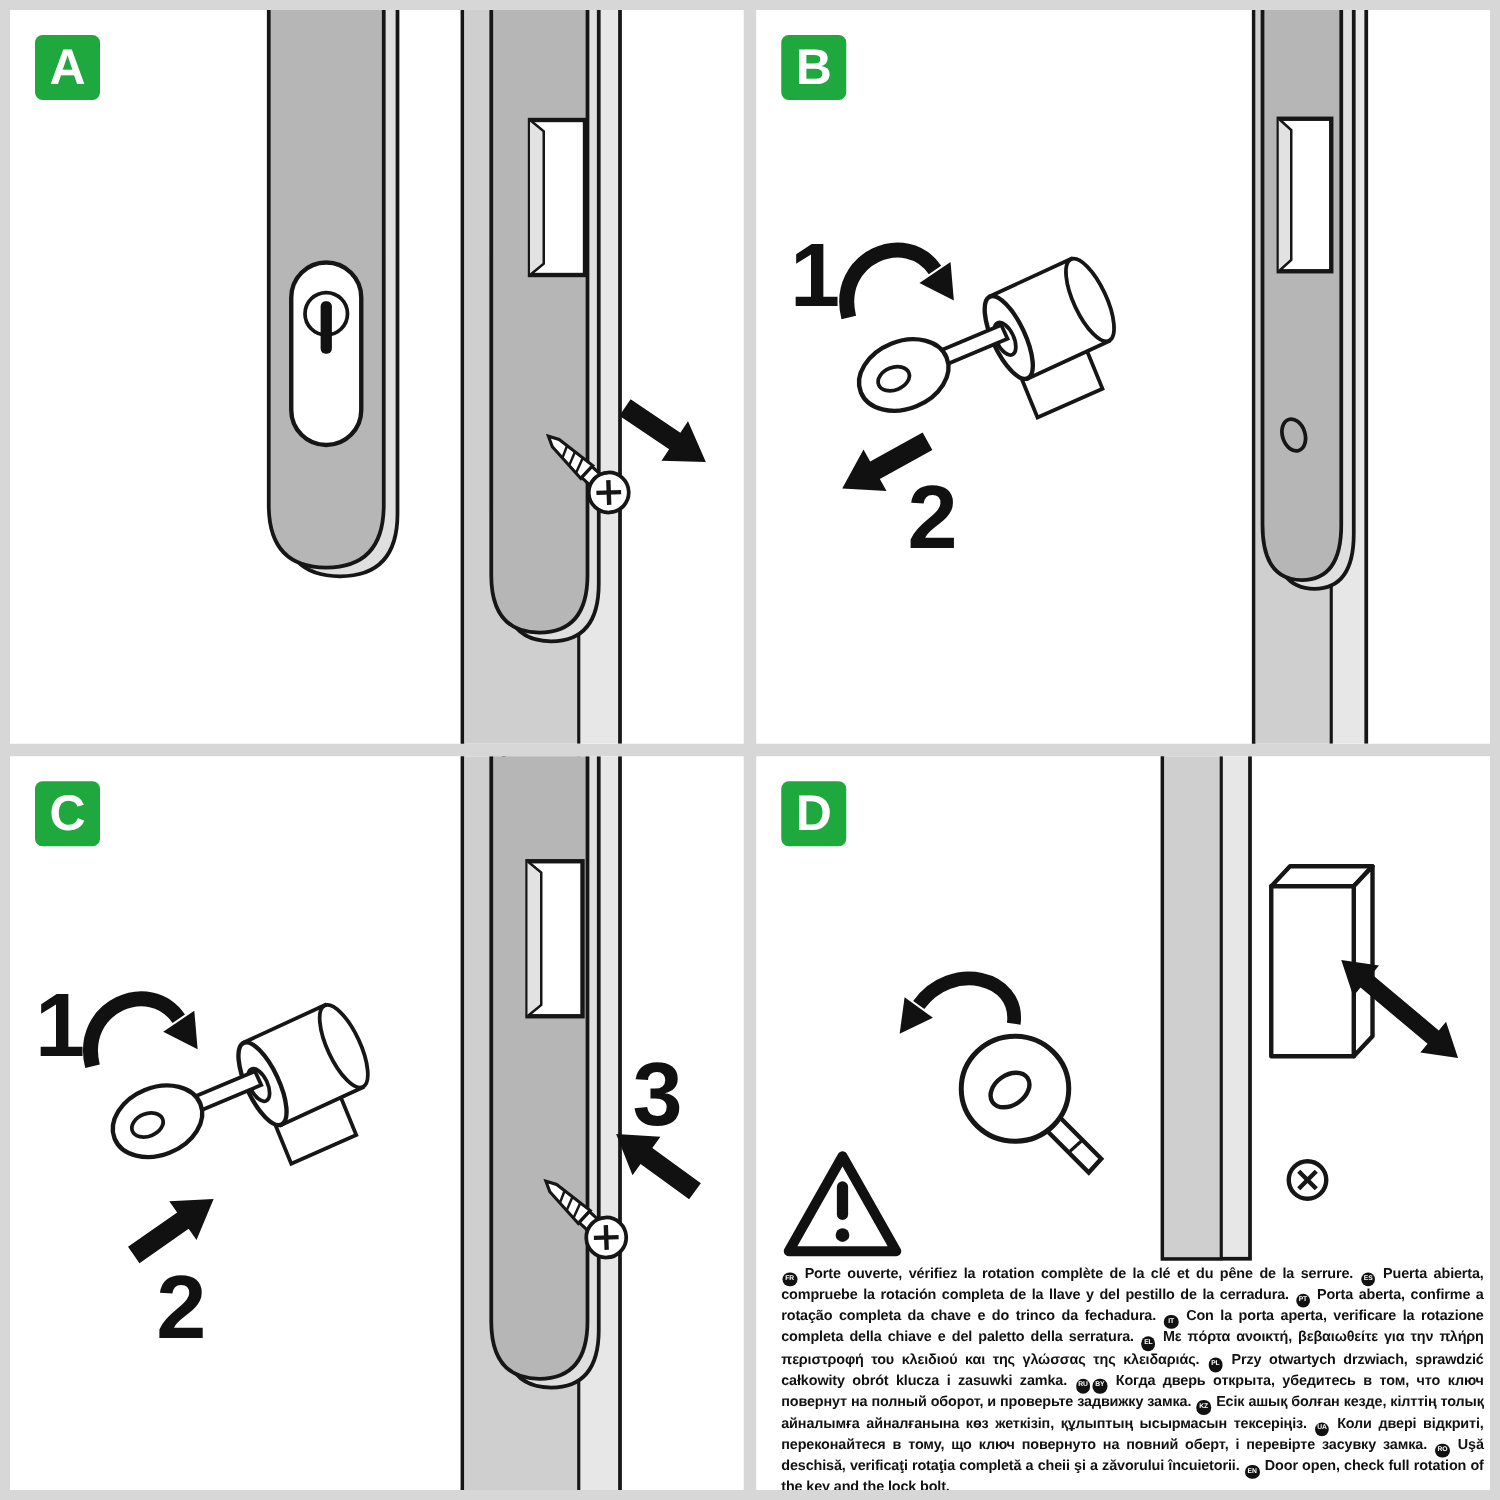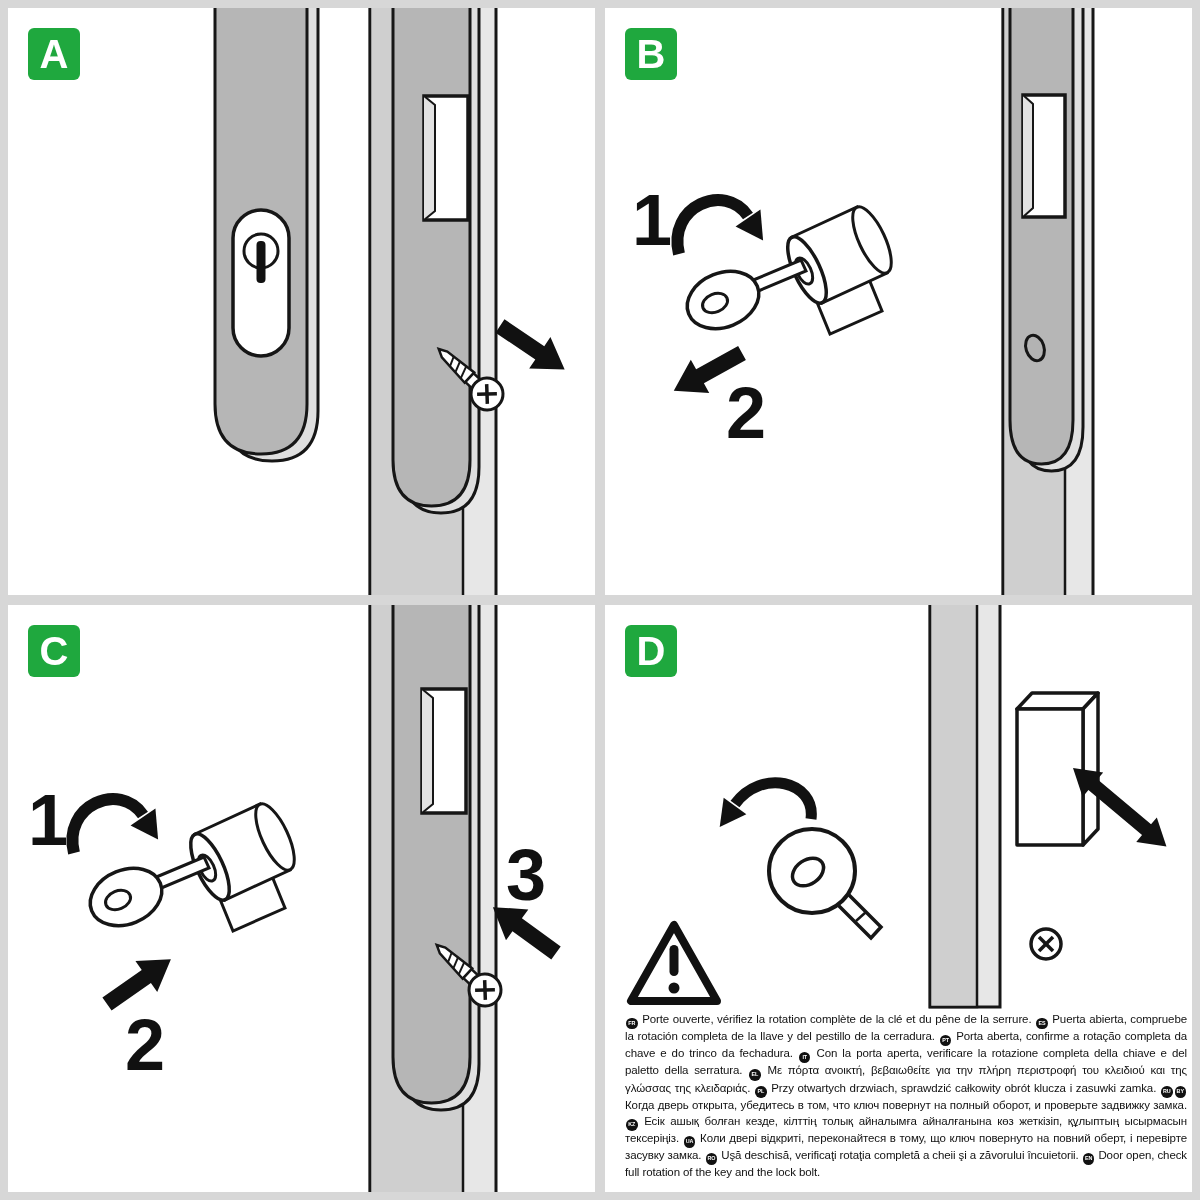--- a/index.html
+++ b/index.html
@@ -11,21 +11,21 @@
   .badge{position:absolute;left:20px;top:20px;width:52px;height:52px;background:#1fa83e;color:#fff;
          font-weight:bold;font-size:40px;display:flex;align-items:center;justify-content:center;
          border-radius:6px;z-index:3;}
   svg.art{position:absolute;inset:0;width:100%;height:100%;z-index:1;}
   .num{font-family:"Liberation Sans",sans-serif;font-weight:bold;font-size:72px;fill:#111;}
   .instructions{position:absolute;left:20px;top:407px;width:562px;z-index:2;color:#111;
          font-size:11.5px;line-height:15.8px;text-align:justify;letter-spacing:-0.1px;}
   .lang-badge{display:inline-flex;width:11.5px;height:11.5px;border-radius:50%;background:#111;color:#fff;
          font-size:5.4px;font-weight:bold;align-items:center;justify-content:center;vertical-align:-1.5px;
          margin:0 1px;}
-  .lang-text{font-weight:normal;}
+  .lang-text{font-weight:bold;}
 </style>
 </head>
 <body>
 
 <div class="sheet">
 <div class="grid">
 
   <div class="panel">
     <div class="badge">A</div>
     <svg class="art" viewBox="0 0 587 587">

